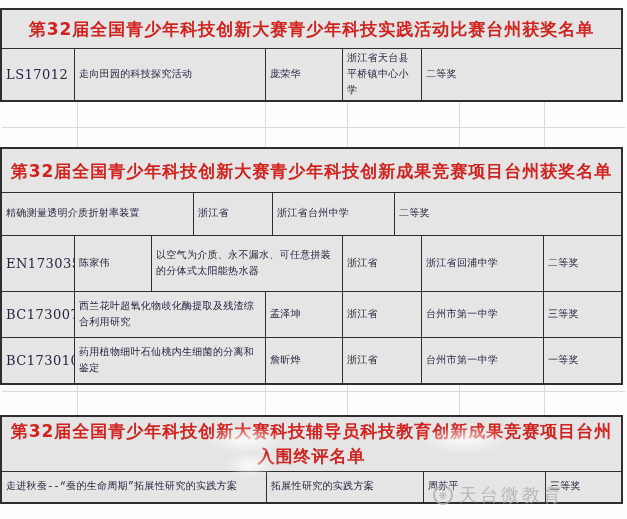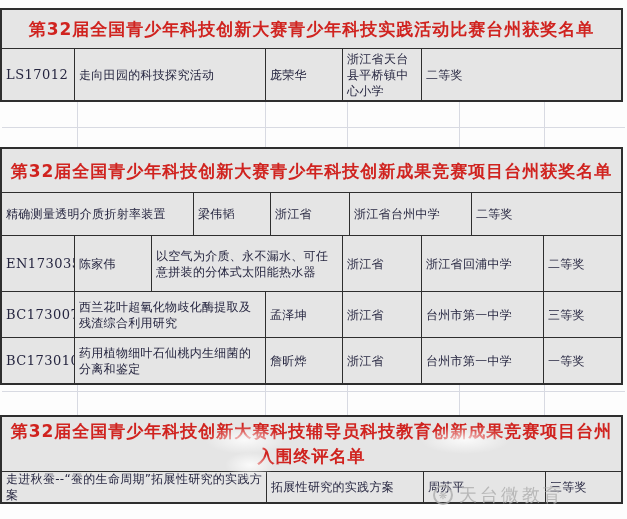--- a/index.html
+++ b/index.html
@@ -16,22 +16,22 @@
     font-family:"DejaVu Sans",sans-serif;color:var(--body-text);
   }
   .tbl{width:623px;margin-left:0;border:2px solid var(--border);background:#e5e5e5;}
   .title{
     display:flex;align-items:center;justify-content:center;text-align:center;
     font-weight:bold;font-size:17px;letter-spacing:1px;line-height:24px;
     color:var(--header-red);padding:0 3px;
   }
   .row{display:flex;border-top:1px solid var(--border);}
   .cell{
-    display:flex;align-items:center;padding:1px 4px;font-size:12px;line-height:16px;
-    letter-spacing:0.3px;border-left:1px solid var(--border);overflow:hidden;
+    display:flex;align-items:center;padding:1px 4px;font-size:10px;line-height:16px;
+    letter-spacing:0.3px;border-left:1px solid var(--border);overflow:hidden;font-family:Liberation Mono, monospace;
   }
   .cell:first-child{border-left:none;}
   .code{font-family:"DejaVu Serif",serif;font-size:13px;letter-spacing:0.5px;text-align:center;}
   .c1{width:72px;} .c2{width:191px;} .c3{width:77px;} .c4{width:79px;}
   .c5{width:122px;} .c6{flex:1;}
   .ca{width:264px;} .cb{width:157px;} .cc{width:122px;} .cd{flex:1;}
   
   .t1 .title{height:38px;} .t1 .row{height:52px;}
   .t2 .title{height:43px;}
   .t2 .r1{height:43px;} .t2 .r2{height:56px;} .t2 .r3{height:46px;} .t2 .r4{height:46px;}
@@ -83,21 +83,20 @@
   <div class="vline" style="left:457px"></div>
   <div class="vline" style="left:542px"></div>
   <div class="hline" style="top:25px"></div>
 </div>
 
 <section class="tbl t2">
   <div class="title">第32届全国青少年科技创新大赛青少年科技创新成果竞赛项目台州获奖名单</div>
 
   <div class="row r1">
     <div class="cell c2">精确测量透明介质折射率装置</div>
-    <div class="cell c3">梁伟韬</div>
     <div class="cell c4">浙江省</div>
     <div class="cell c5">浙江省台州中学</div>
     <div class="cell c6">二等奖</div>
   </div>
 
   <div class="row r2">
     <div class="cell c1 code">EN173035</div>
     <div class="cell c3">陈家伟</div>
     <div class="cell c2">以空气为介质、永不漏水、可任意拼装的分体式太阳能热水器</div>
     <div class="cell c4">浙江省</div>

